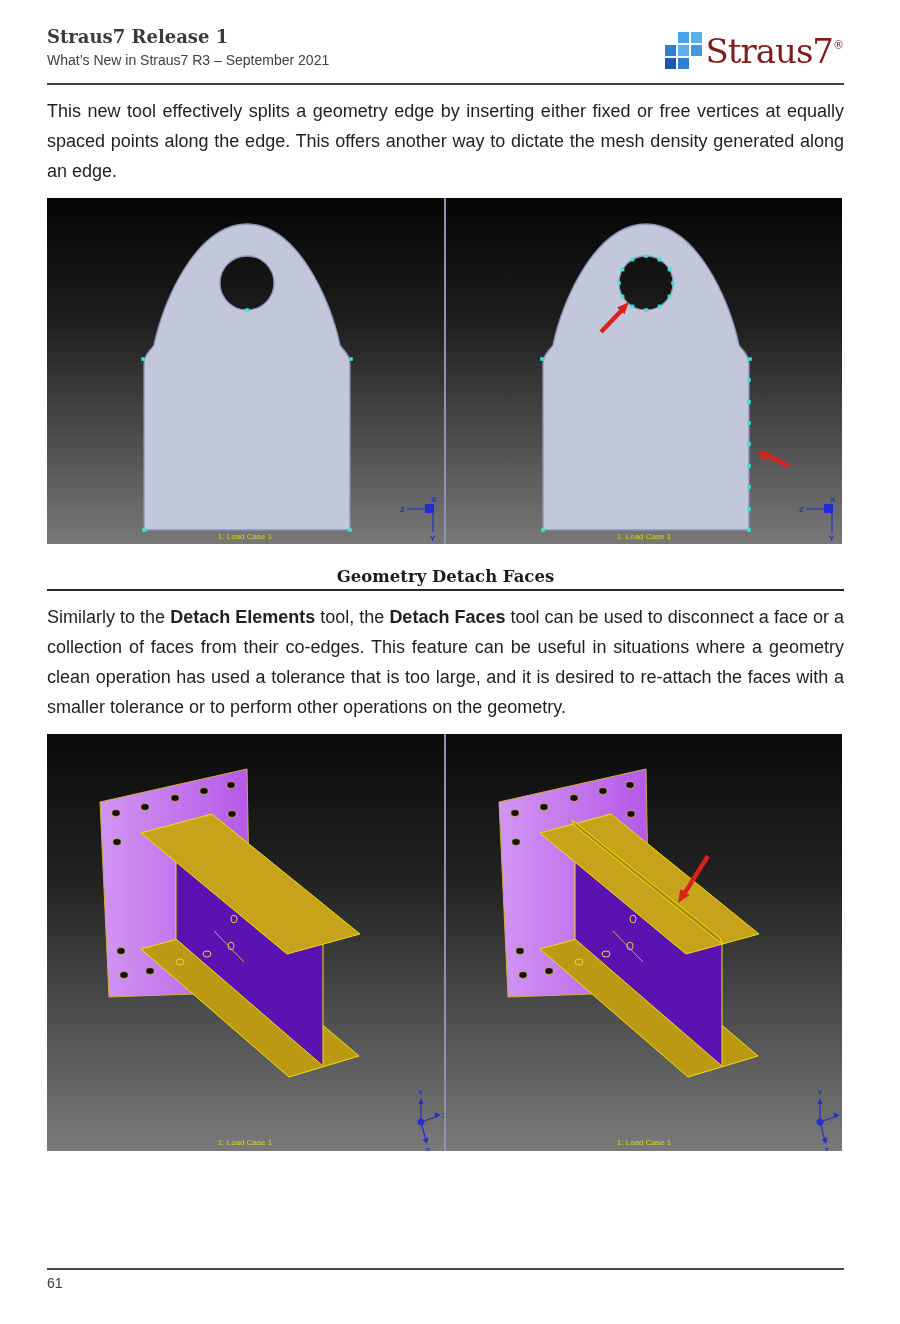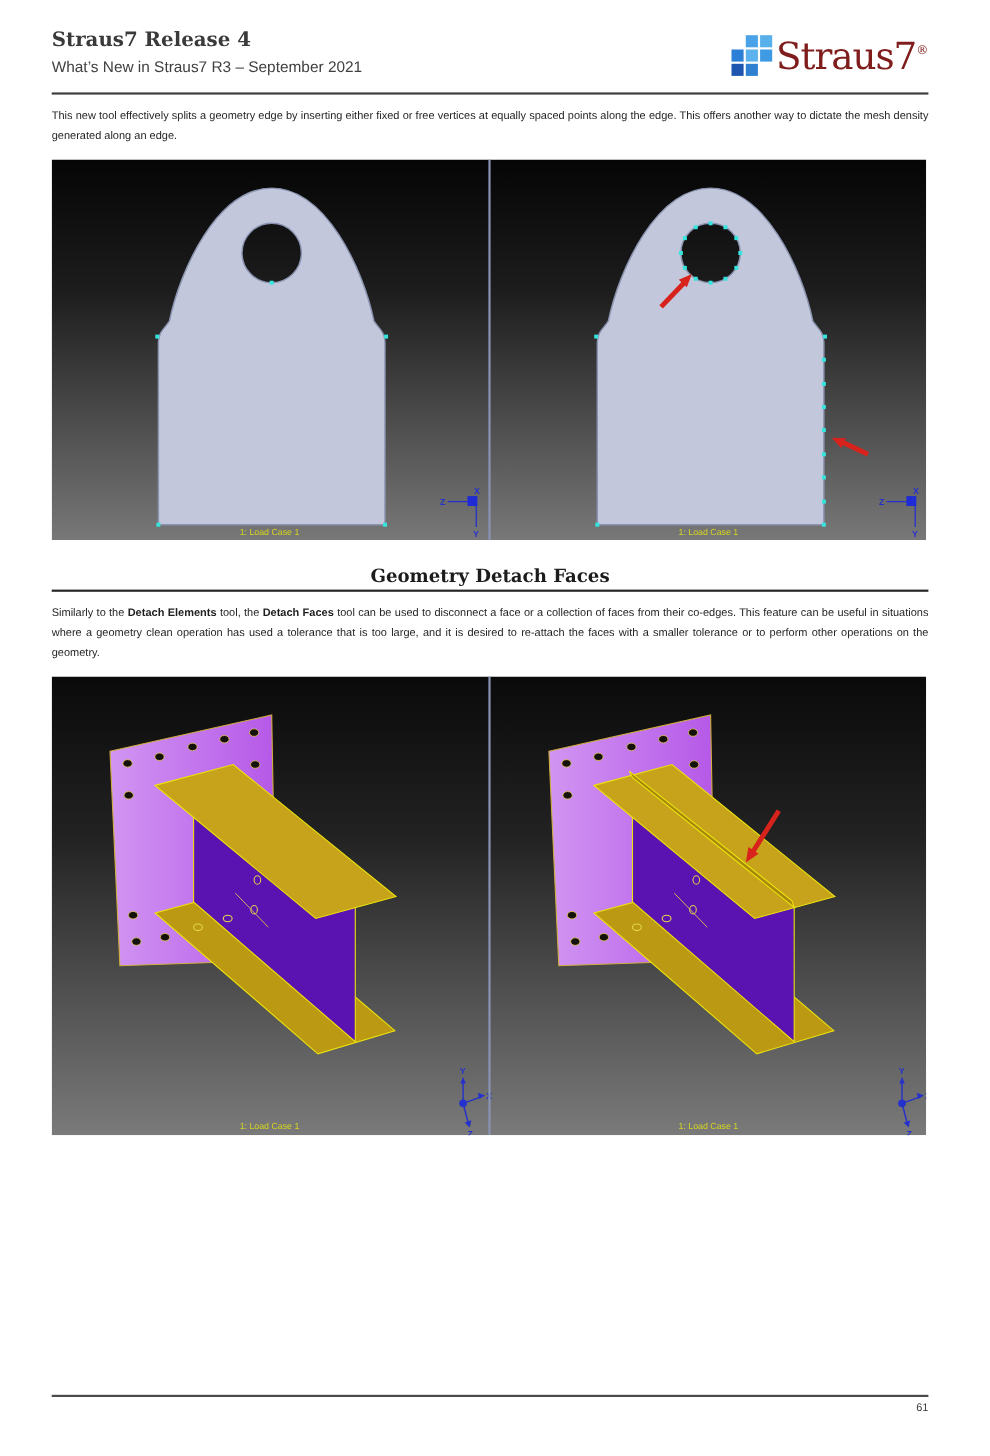--- a/index.html
+++ b/index.html
@@ -10,37 +10,37 @@
   .doc-title{font-family:"DejaVu Serif",serif;font-weight:bold;font-size:18px;color:#3a3a3a;line-height:22px;}
   .doc-subtitle{font-size:14px;color:#404040;line-height:18px;margin-top:3px;}
   .logo{display:flex;align-items:center;margin-top:2px;}
   .logo-grid{display:grid;grid-template-columns:repeat(3,11px);grid-template-rows:repeat(3,11px);gap:2px;margin-right:4px;margin-top:3px;}
   .logo-text{font-family:"DejaVu Serif",serif;font-size:34px;color:#7f1d1d;letter-spacing:-1px;line-height:36px;}
   .logo-reg{font-size:11px;vertical-align:14px;letter-spacing:0;}
   .hdr-rule{border-bottom:2px solid #3f3f3f;margin-top:14px;}
   
   h2.sec{font-family:"DejaVu Serif",serif;font-size:16.5px;font-weight:bold;color:#1c1c1c;margin:10px 0 0 0;padding-bottom:3px;border-bottom:2px solid #272727;}
   h2.sec2{margin-top:23px;text-align:center;}
-  p.body{font-size:10px;line-height:18px;text-align:justify;margin:11px 0 12px 0;}
+  p.body{font-size:18px;line-height:30px;text-align:justify;margin:11px 0 12px 0;}
   p.body .b{font-weight:bold;}
   figure{margin:0;}
   svg{display:block;}
   
   .footer{position:absolute;left:47px;top:1268px;width:797px;border-top:2px solid #4a4a4a;}
-  .pageno{text-align:right;font-size:10px;color:#3a3a3a;padding-top:5px;}
+  .pageno{font-size:14px;color:#3a3a3a;padding-top:5px;}
   text{font-family:"Liberation Sans",sans-serif;}
 </style>
 </head>
 <body>
 
 <div class="content">
 
   <div class="hdr">
     <div>
-      <div class="doc-title">Straus7 Release 4</div>
+      <div class="doc-title">Straus7 Release 1</div>
       <div class="doc-subtitle">What’s New in Straus7 R3 – September 2021</div>
     </div>
     <div class="logo">
       <div class="logo-grid">
           <div style="grid-area: 1 / 2; background: rgb(74, 163, 232);"></div>
           <div style="grid-area: 1 / 3; background: rgb(87, 176, 234);"></div>
           <div style="grid-area: 2 / 1; background: rgb(43, 127, 214);"></div>
           <div style="grid-area: 2 / 2; background: rgb(92, 178, 236);"></div>
           <div style="grid-area: 2 / 3; background: rgb(63, 154, 228);"></div>
           <div style="grid-area: 3 / 1; background: rgb(29, 85, 176);"></div>

